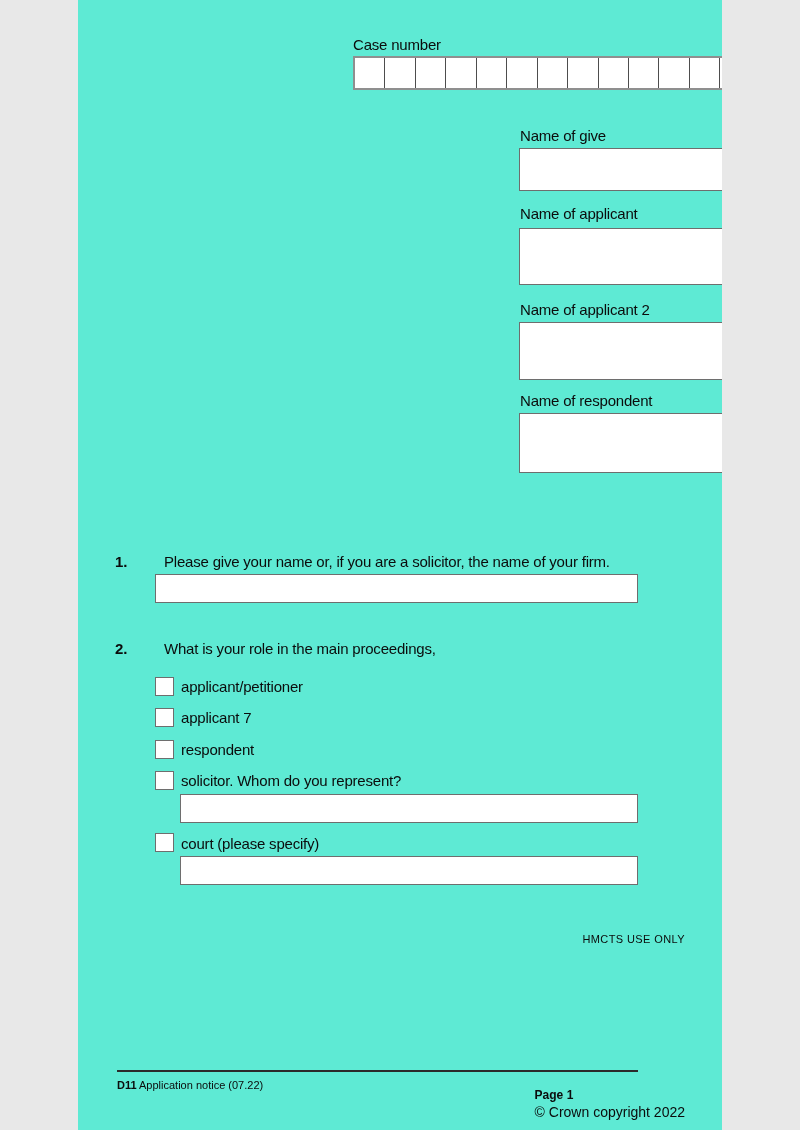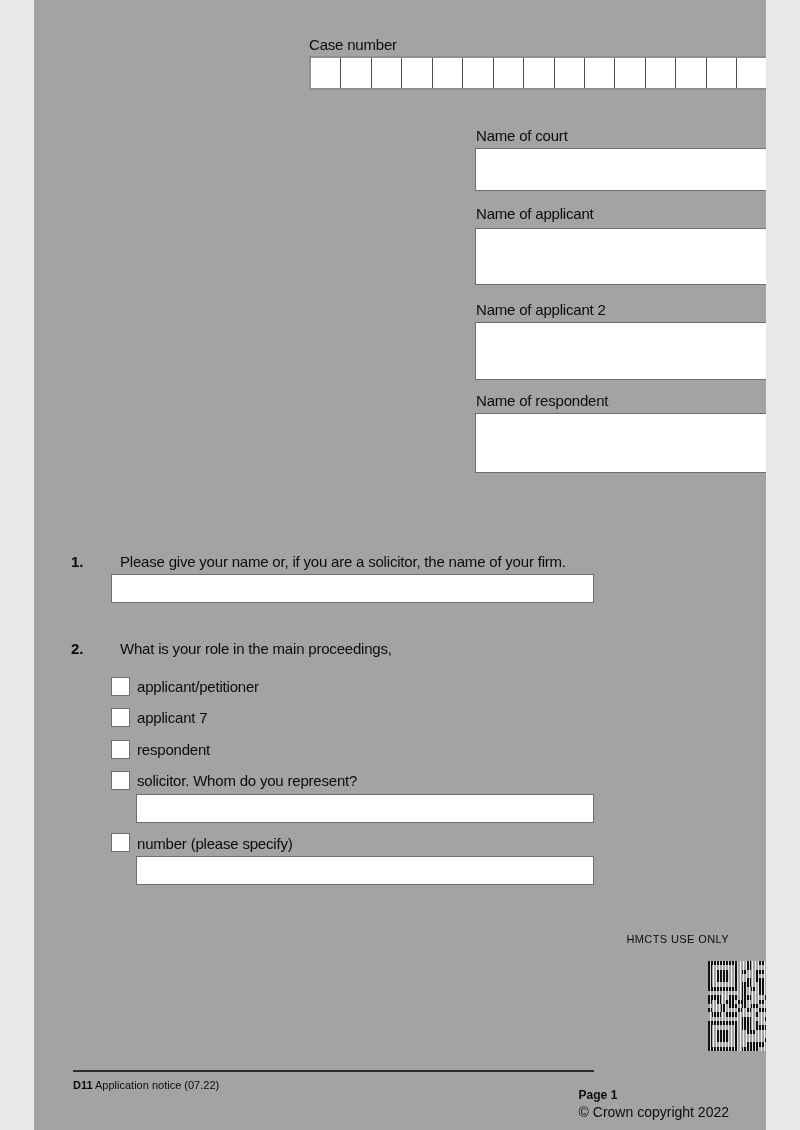--- a/index.html
+++ b/index.html
@@ -1,19 +1,19 @@
 <!DOCTYPE html>
 <html><head>
 <meta charset="utf-8">
 <style>
   * { margin:0; padding:0; box-sizing:border-box; }
   html,body { background:#e8e8e8; }
   .page {
-    position:relative; width:732px; height:1130px; margin:0 auto;
-    background:#a3a3a3; color:#0b0c0c;
+    position:relative; width:644px; height:1130px; margin:0 auto;
+    background:#5eead4; color:#0b0c0c;
     font-family:"Liberation Sans", sans-serif;
     overflow:hidden;
   }
   .lbl { font-size:15px; letter-spacing:-0.2px; }
 
   
   .case-label { position:absolute; left:275px; top:36px; }
   .case-grid  { position:absolute; left:275px; top:56px; width:490px; height:34px;
                 display:flex; border:2px solid #8f8f8f; background:#fff; }
   .case-cell  { flex:1; min-width:0; border:none; border-left:1px solid #4d4d4d;
@@ -92,21 +92,21 @@
       <input class="case-cell" maxlength="1" style="">
       <input class="case-cell" maxlength="1" style="">
       <input class="case-cell" maxlength="1" style="">
       <input class="case-cell" maxlength="1" style="">
       <input class="case-cell" maxlength="1" style="">
       <input class="case-cell" maxlength="1" style="">
       <input class="case-cell" maxlength="1" style="">
     </div>
 
 
-  <div class="rlabel lbl" id="rlabel0">Name of court</div>
+  <div class="rlabel lbl" id="rlabel0">Name of give</div>
   <textarea class="rbox" id="rbox0" style=""></textarea>
 
   <div class="rlabel lbl" id="rlabel1">Name of applicant</div>
   <textarea class="rbox" id="rbox1" style=""></textarea>
 
   <div class="rlabel lbl" id="rlabel2">Name of applicant 2</div>
   <textarea class="rbox" id="rbox2" style=""></textarea>
 
   <div class="rlabel lbl" id="rlabel3">Name of respondent</div>
   <textarea class="rbox" id="rbox3" style=""></textarea>
@@ -125,21 +125,21 @@
   <span class="opt-label lbl" id="optlabel1">applicant 7</span>
 
   <span class="opt-check" id="optcheck2"></span>
   <span class="opt-label lbl" id="optlabel2">respondent</span>
 
   <span class="opt-check" id="optcheck3"></span>
   <span class="opt-label lbl" id="optlabel3">solicitor. Whom do you represent?</span>
   <input class="tinput" id="solinput" type="text" style="">
 
   <span class="opt-check" id="optcheck4"></span>
-  <span class="opt-label lbl" id="optlabel4">number (please specify)</span>
+  <span class="opt-label lbl" id="optlabel4">court (please specify)</span>
   <input class="tinput" id="otherinput" type="text" style="">
 
   <div class="hmcts">HMCTS USE ONLY</div>
   <div class="qr" id="qrBox"><svg viewBox="0 0 21 21" width="90" height="90" shape-rendering="crispEdges">
         <g fill="#111111">
           <rect x="0" y="0" width="1" height="1"></rect>
           <rect x="1" y="0" width="1" height="1"></rect>
           <rect x="2" y="0" width="1" height="1"></rect>
           <rect x="3" y="0" width="1" height="1"></rect>
           <rect x="4" y="0" width="1" height="1"></rect>

